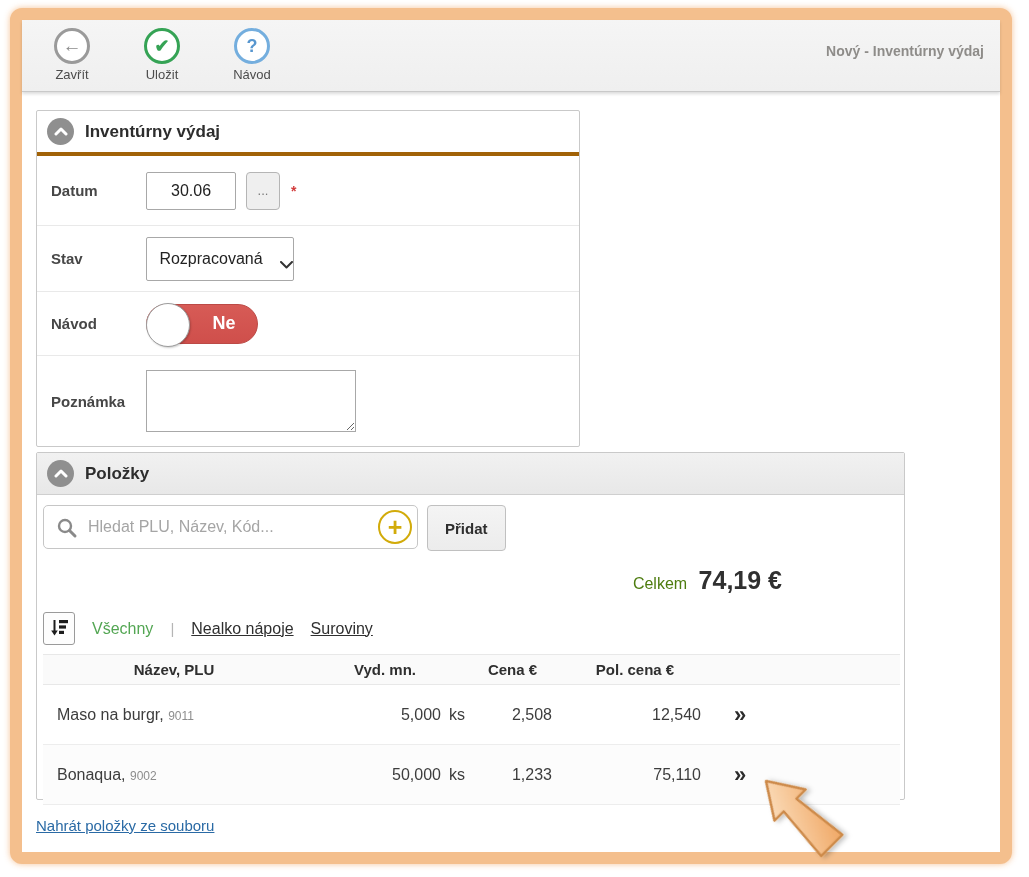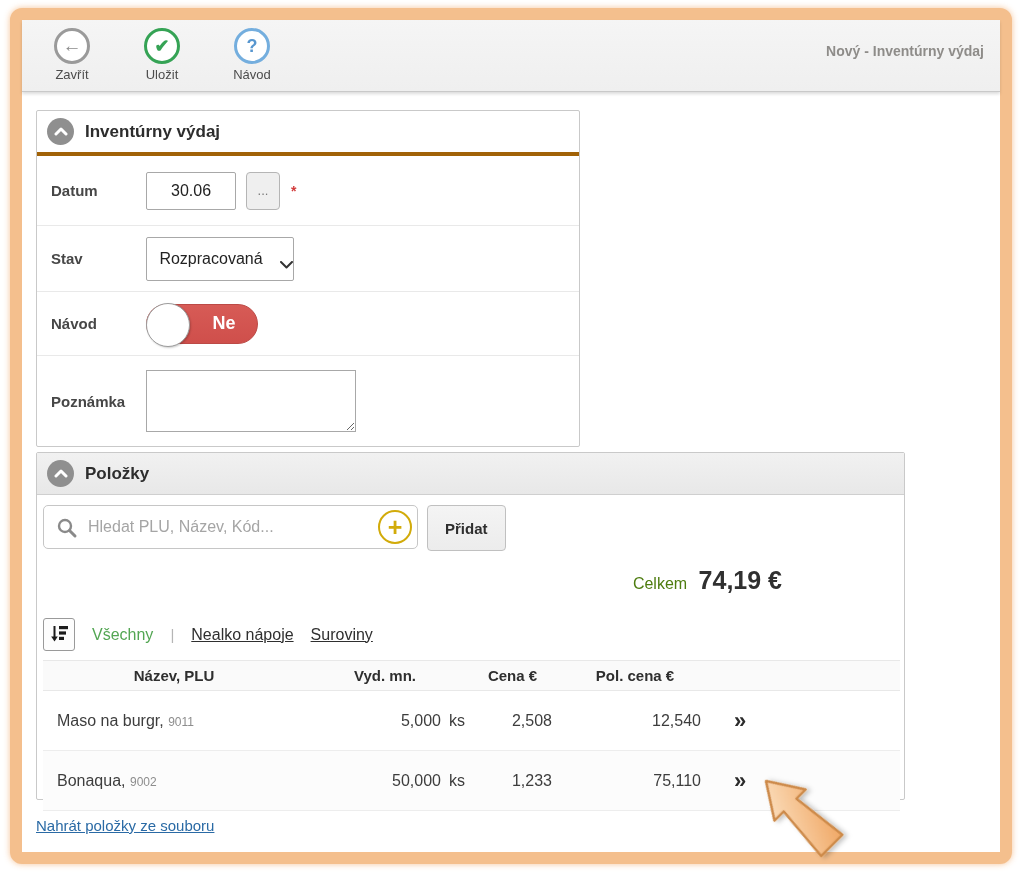--- a/index.html
+++ b/index.html
@@ -77,21 +77,21 @@
   .search-input::placeholder { color:#a5a5a5; }
   .plus-btn { position:absolute; right:5px; top:4px; width:34px; height:34px; border-radius:50%;
               border:2px solid #d2ab0a; background:#fff; color:#d2ab0a; font-size:25px;
               font-weight:bold; line-height:28px; text-align:center; cursor:pointer; }
   .add-btn { margin-left:9px; height:46px; padding:0 17px; background:linear-gradient(#f4f4f4,#ececec);
              border:1px solid #c0c0c0; border-radius:4px; font-family:inherit;
              font-weight:bold; font-size:15px; color:#2e2e2e; cursor:pointer; }
   .total-row { margin-top:15px; padding-right:116px; text-align:right; height:34px; }
   .total-label { font-size:16px; color:#4d7c0f; }
   .total-value { font-size:25px; font-weight:bold; color:#303030; margin-left:7px; }
-  .filter-row { display:flex; align-items:center; gap:17px; margin-top:18px; }
+  .filter-row { display:flex; align-items:center; gap:17px; margin-top:12px; }
   .sort-btn { width:32px; height:33px; background:#fdfdfd; border:1px solid #9a9a9a;
               border-radius:3px; display:flex; align-items:center; justify-content:center; cursor:pointer; }
   .filter-all { color:#53a653; font-size:16px; text-decoration:none; cursor:pointer; }
   .filter-sep { color:#b5b5b5; font-size:15px; }
   .filter-link { color:#2f2f2f; font-size:16px; text-decoration:underline; cursor:pointer; }
 
   .items-table { margin-top:9px; width:857px; }
   table { width:100%; border-collapse:collapse; table-layout:fixed; }
   col.c1{width:262px;} col.c2{width:160px;} col.c3{width:95px;} col.c4{width:150px;}
   col.c5{width:60px;} col.c6{width:auto;}

